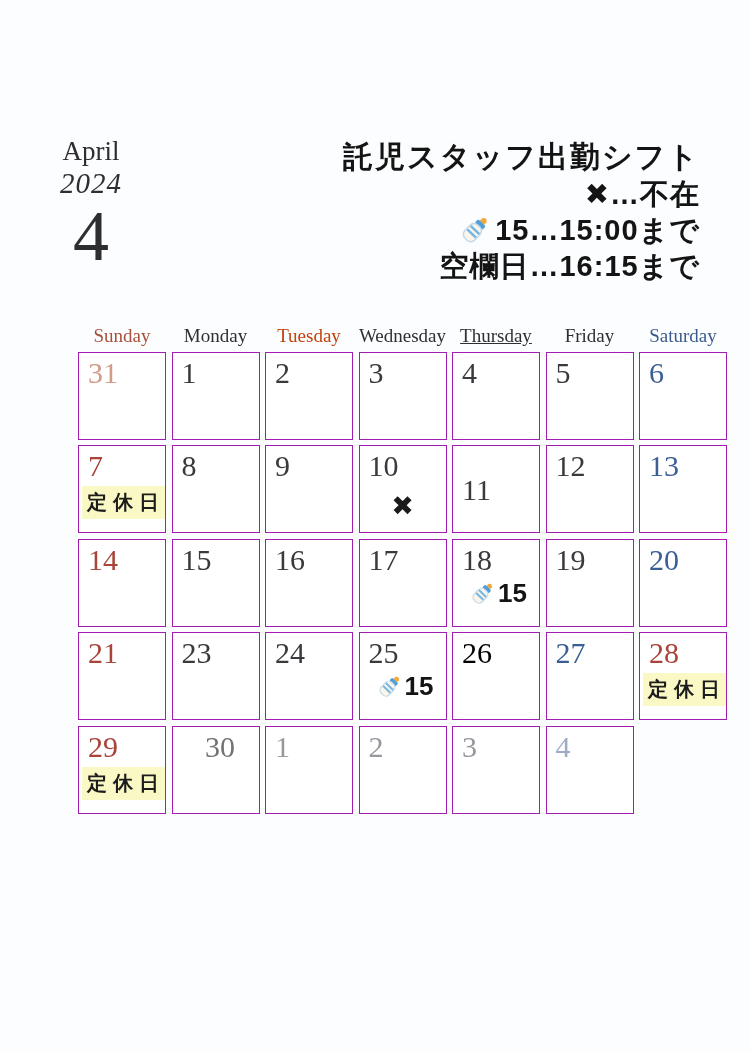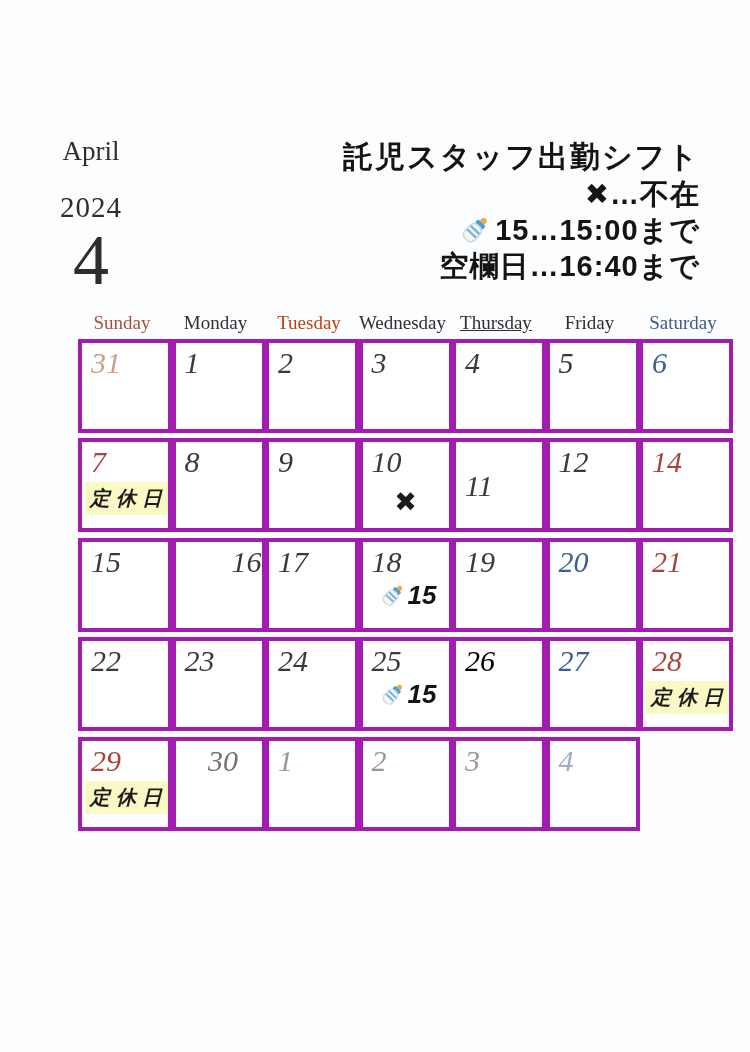--- a/index.html
+++ b/index.html
@@ -12,57 +12,56 @@
   .page { position: relative; width: 750px; height: 788px; }
 
   
   .month-block {
     position: absolute; left: 58px; top: 136px;
     width: 66px; text-align: center;
     color: #2E2E30;
     font-family: "Liberation Serif", "DejaVu Serif", serif;
   }
   .month-name { font-size: 27px; line-height: 30px; }
-  .year       { font-size: 29px; line-height: 32px; margin-top: 25px; letter-spacing: 1px; }
+  .year       { font-size: 29px; line-height: 32px; margin-top: 1px; letter-spacing: 1px; font-style: italic; }
   .month-num  { font-size: 72px; line-height: 62px; margin-top: 6px; }
 
   
   .legend {
     position: absolute; right: 50px; top: 140px;
     text-align: right;
     color: #141414;
     font-weight: 700;
     font-size: 29px;
     line-height: 34px;
     letter-spacing: 1px;
     white-space: nowrap;
   }
   .legend-title { font-size: 30px; letter-spacing: 2px; margin-bottom: 3px; }
   .legend-line  { display: flex; justify-content: flex-end; align-items: center; }
   .bottle-lg svg { width: 38px; height: 38px; display: block; margin-right: 1px; }
 
   
   .calendar {
-    position: absolute; left: 50px; top: 312px;
+    position: absolute; left: 50px; top: 325px;
     display: grid;
     grid-template-columns: repeat(7, 88px);
     column-gap: 5.5px; row-gap: 5.5px; padding-left: 28px;
   }
   .wd-label {
     height: 21px;
     text-align: center;
     font-family: "Liberation Serif", "DejaVu Serif", serif;
     font-size: 19px; line-height: 21px;
   }
   .cell {
     position: relative;
     width: 86px; height: 86px;
     background: #FFFFFF;
-    border: 4px solid #a21caf;
-    font-style: italic;
+    border: 1px solid #a21caf;
   }
   .daynum {
     font-family: "Liberation Serif", "DejaVu Serif", serif;
     font-size: 30px; line-height: 32px;
     padding: 4px 0 0 9px;
   }
   .closed-badge {
     position: absolute; left: 3px; bottom: 13px;
     background: #FAF8C5;
     color: #1C1C1C;
@@ -108,21 +107,21 @@
       <rect x="13" y="8.4" width="10" height="4.8" rx="1.6" fill="#4D9FDC"></rect>
       <rect x="11.5" y="12.8" width="13" height="17.4" rx="5.2" fill="#FCF5E9" stroke="#C3D8E9" stroke-width="1.4"></rect>
       <rect x="12.3" y="16.8" width="11.4" height="2.4" fill="#74B6E4"></rect>
       <rect x="12.3" y="21.4" width="11.4" height="2.4" fill="#74B6E4"></rect>
     </g>
   </svg>
 </span>
       <span>15…15:00まで</span>
     </div>
     <div class="legend-line">
-      <span>空欄日…16:40まで</span>
+      <span>空欄日…16:15まで</span>
     </div>
   </div>
 
   <div class="calendar">
     <div class="wd-label" style="color: rgb(168, 80, 60);">Sunday</div>
     <div class="wd-label" style="color: rgb(47, 47, 51);">Monday</div>
     <div class="wd-label" style="color: #c2410c;">Tuesday</div>
     <div class="wd-label" style="color: rgb(47, 47, 51);">Wednesday</div>
     <div class="wd-label" style="color: rgb(47, 47, 51); text-decoration: underline;">Thursday</div>
     <div class="wd-label" style="color: rgb(47, 47, 51);">Friday</div>
@@ -162,27 +161,30 @@
         <div class="daynum" style="color: rgb(58, 58, 62);">10</div>
         <div class="absent-mark">✖</div>
       </div>
       <div class="cell">
         <div class="daynum" style="color: rgb(58, 58, 62); margin-top: 24px;">11</div>
       </div>
       <div class="cell">
         <div class="daynum" style="color: rgb(58, 58, 62);">12</div>
       </div>
       <div class="cell">
+        <div class="daynum" style="color: rgb(59, 94, 148);">13</div>
+      </div>
+      <div class="cell">
         <div class="daynum" style="color: rgb(168, 68, 58);">14</div>
       </div>
       <div class="cell">
         <div class="daynum" style="color: rgb(58, 58, 62);">15</div>
       </div>
       <div class="cell">
-        <div class="daynum" style="color: rgb(58, 58, 62); text-align: right;">16</div>
+        <div class="daynum" style="color: rgb(58, 58, 62);">16</div>
       </div>
       <div class="cell">
         <div class="daynum" style="color: rgb(58, 58, 62);">17</div>
       </div>
       <div class="cell">
         <div class="daynum" style="color: rgb(58, 58, 62);">18</div>
         <div class="bottle-row">
           <span>
   <svg viewBox="0 0 36 36">
     <g transform="rotate(44 18 18)">
@@ -200,23 +202,20 @@
       <div class="cell">
         <div class="daynum" style="color: rgb(58, 58, 62);">19</div>
       </div>
       <div class="cell">
         <div class="daynum" style="color: rgb(59, 94, 148);">20</div>
       </div>
       <div class="cell">
         <div class="daynum" style="color: rgb(168, 68, 58);">21</div>
       </div>
       <div class="cell">
-        <div class="daynum" style="color: rgb(58, 58, 62);">22</div>
-      </div>
-      <div class="cell">
         <div class="daynum" style="color: rgb(58, 58, 62);">23</div>
       </div>
       <div class="cell">
         <div class="daynum" style="color: rgb(58, 58, 62);">24</div>
       </div>
       <div class="cell">
         <div class="daynum" style="color: rgb(58, 58, 62);">25</div>
         <div class="bottle-row">
           <span>
   <svg viewBox="0 0 36 36">

